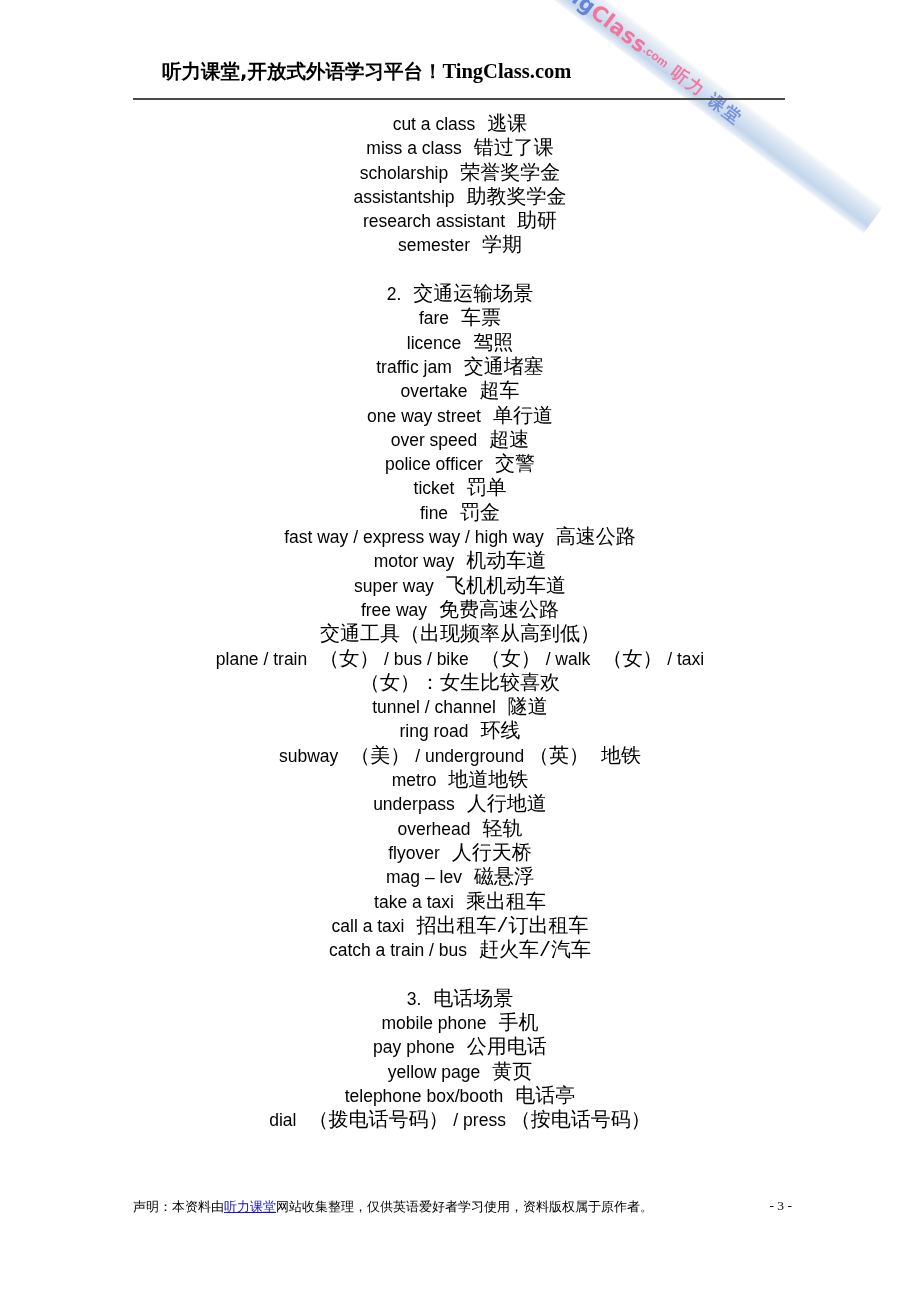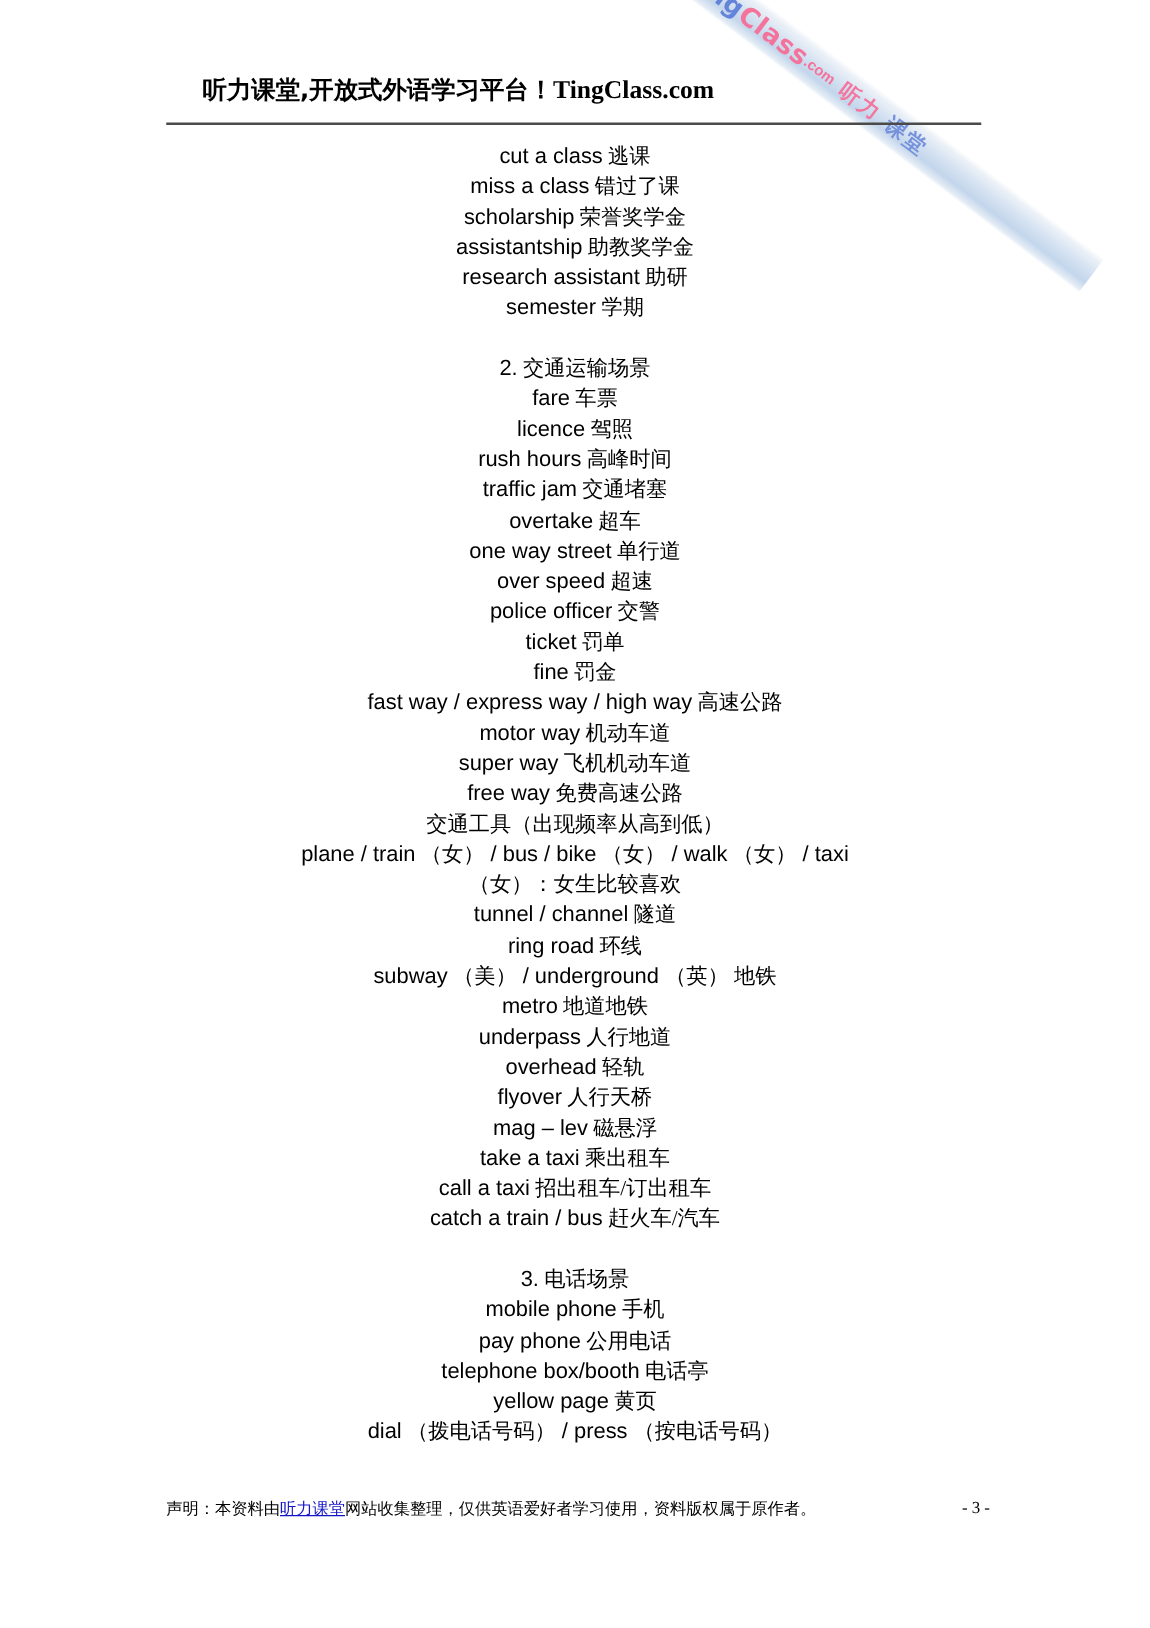--- a/index.html
+++ b/index.html
@@ -106,22 +106,22 @@
     text-align: center;
   }
   .line {
     height: 24.3px;
     line-height: 24.3px;
     font-size: 17.5px;
     white-space: nowrap;
     font-family: "Liberation Sans", sans-serif;
   }
   .line .cn {
-    font-family: Liberation Serif, serif;
-    font-size: 17px;
+    font-family: Liberation Mono, monospace;
+    font-size: 20px;
     margin-top: 32px;
   }
   .line.blank { height: 24.3px; }
 
   
   #footer {
     position: absolute;
     left: 0;
     top: 1198px;
     width: 920px;
@@ -167,21 +167,20 @@
     <div class="line"><span class="en">cut a class</span><span class="cn"> 逃课</span></div>
     <div class="line"><span class="en">miss a class</span><span class="cn"> 错过了课</span></div>
     <div class="line"><span class="en">scholarship</span><span class="cn"> 荣誉奖学金</span></div>
     <div class="line"><span class="en">assistantship</span><span class="cn"> 助教奖学金</span></div>
     <div class="line"><span class="en">research assistant</span><span class="cn"> 助研</span></div>
     <div class="line"><span class="en">semester</span><span class="cn"> 学期</span></div>
     <div class="line blank">&nbsp;</div>
     <div class="line"><span class="en">2.</span><span class="cn"> 交通运输场景</span></div>
     <div class="line"><span class="en">fare</span><span class="cn"> 车票</span></div>
     <div class="line"><span class="en">licence</span><span class="cn"> 驾照</span></div>
-    <div class="line"><span class="en">rush hours</span><span class="cn"> 高峰时间</span></div>
     <div class="line"><span class="en">traffic jam</span><span class="cn"> 交通堵塞</span></div>
     <div class="line"><span class="en">overtake</span><span class="cn"> 超车</span></div>
     <div class="line"><span class="en">one way street</span><span class="cn"> 单行道</span></div>
     <div class="line"><span class="en">over speed</span><span class="cn"> 超速</span></div>
     <div class="line"><span class="en">police officer</span><span class="cn"> 交警</span></div>
     <div class="line"><span class="en">ticket</span><span class="cn"> 罚单</span></div>
     <div class="line"><span class="en">fine</span><span class="cn"> 罚金</span></div>
     <div class="line"><span class="en">fast way  /  express way  /  high way</span><span class="cn"> 高速公路</span></div>
     <div class="line"><span class="en">motor way</span><span class="cn"> 机动车道</span></div>
     <div class="line"><span class="en">super way</span><span class="cn"> 飞机机动车道</span></div>
@@ -197,21 +196,21 @@
     <div class="line"><span class="en">overhead</span><span class="cn"> 轻轨</span></div>
     <div class="line"><span class="en">flyover</span><span class="cn"> 人行天桥</span></div>
     <div class="line"><span class="en">mag – lev</span><span class="cn"> 磁悬浮</span></div>
     <div class="line"><span class="en">take a taxi</span><span class="cn"> 乘出租车</span></div>
     <div class="line"><span class="en">call a taxi</span><span class="cn"> 招出租车/订出租车</span></div>
     <div class="line"><span class="en">catch a train / bus</span><span class="cn"> 赶火车/汽车</span></div>
     <div class="line blank">&nbsp;</div>
     <div class="line"><span class="en">3.</span><span class="cn"> 电话场景</span></div>
     <div class="line"><span class="en">mobile phone</span><span class="cn"> 手机</span></div>
     <div class="line"><span class="en">pay phone</span><span class="cn"> 公用电话</span></div>
+    <div class="line"><span class="en">yellow page</span><span class="cn"> 黄页</span></div>
     <div class="line"><span class="en">telephone box/booth</span><span class="cn"> 电话亭</span></div>
-    <div class="line"><span class="en">yellow page</span><span class="cn"> 黄页</span></div>
     <div class="line"><span class="en">dial</span><span class="cn"> （拨电话号码）</span><span class="en">  / press </span><span class="cn"> （按电话号码）</span></div>
   </div>
 
 <div id="footer">
   <div id="footer-text"><span>声明：本资料由</span><a id="footer-link" href="#">听力课堂</a><span>网站收集整理，仅供英语爱好者学习使用，资料版权属于原作者。</span></div>
   <div id="footer-page">- 3 -</div>
 </div>
 
 </body></html>

